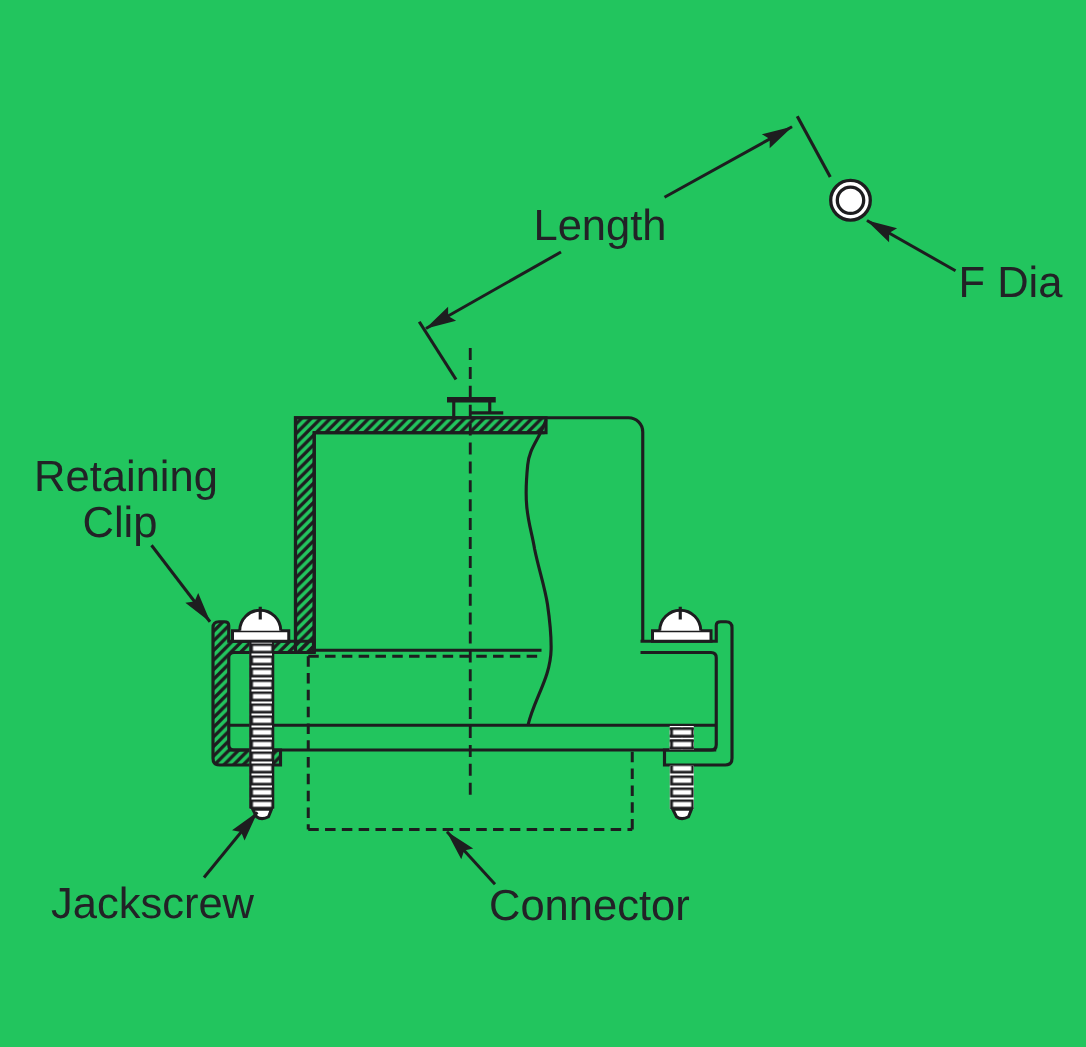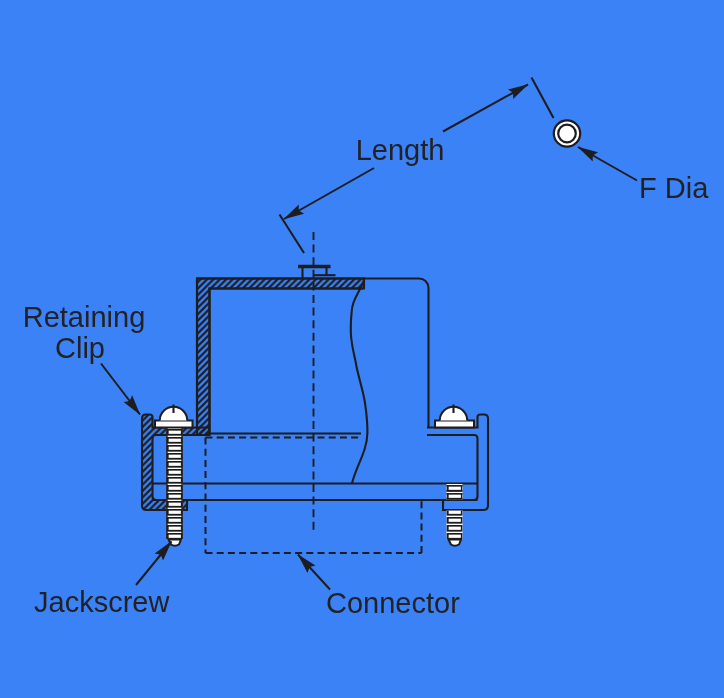--- a/index.html
+++ b/index.html
@@ -1,16 +1,16 @@
 <!DOCTYPE html>
 <html><head>
 <meta charset="utf-8">
 <style>
   html,body{margin:0;padding:0;background:#ffffff;}
-  #stage{position:relative;width:724px;height:698px;background:#3b82f6;overflow:hidden;
+  #stage{position:relative;width:724px;height:698px;background:#22c55e;overflow:hidden;
          font-family:"Liberation Sans", sans-serif;}
   svg{position:absolute;left:0;top:0;}
   .ln{stroke:#1d1d1f;stroke-width:2.1;fill:none;stroke-linecap:butt;}
   .thick{stroke-width:3.6;}
   .hidden-ln{stroke:#1d1d1f;stroke-width:2;fill:none;stroke-dasharray:7 4.2;}
   .center-ln{stroke:#1d1d1f;stroke-width:1.9;fill:none;stroke-dasharray:8 4.6;}
   .hatched{fill:url(#hatch);stroke:#1d1d1f;stroke-width:2.1;}
   .whitefill{fill:#ffffff;stroke:#1d1d1f;stroke-width:2;}
   .leader{stroke:#1d1d1f;stroke-width:2;fill:none;}
   .lbl{fill:#222226;font-size:29px;font-family:"Liberation Sans", sans-serif;}

